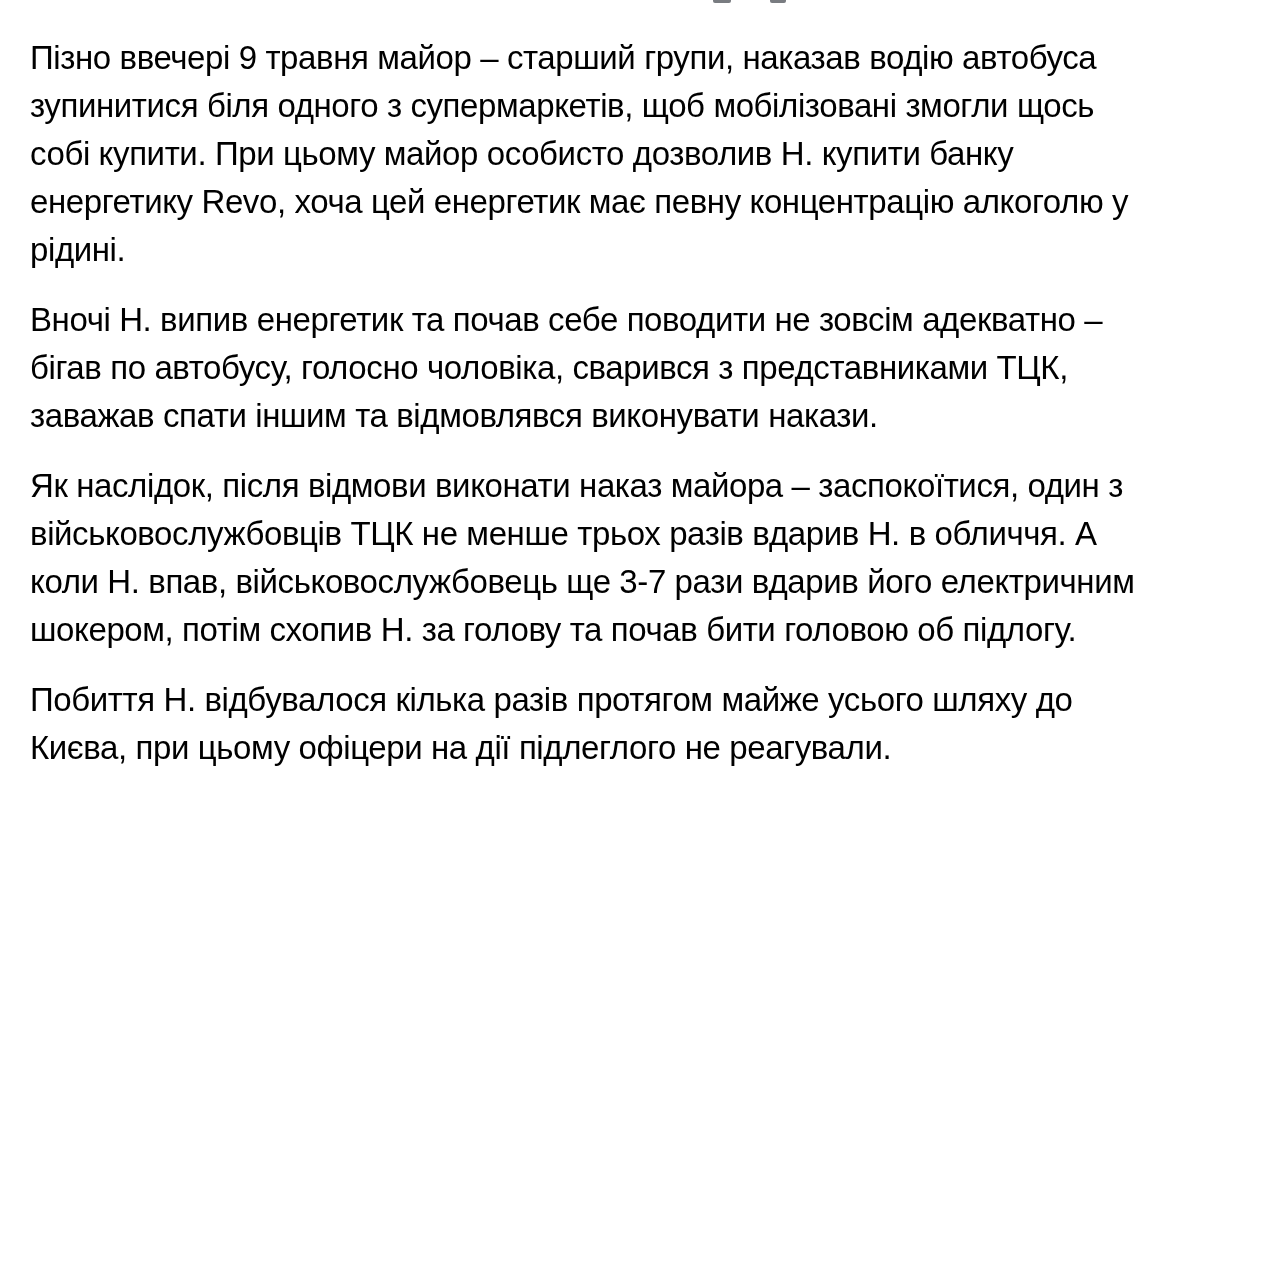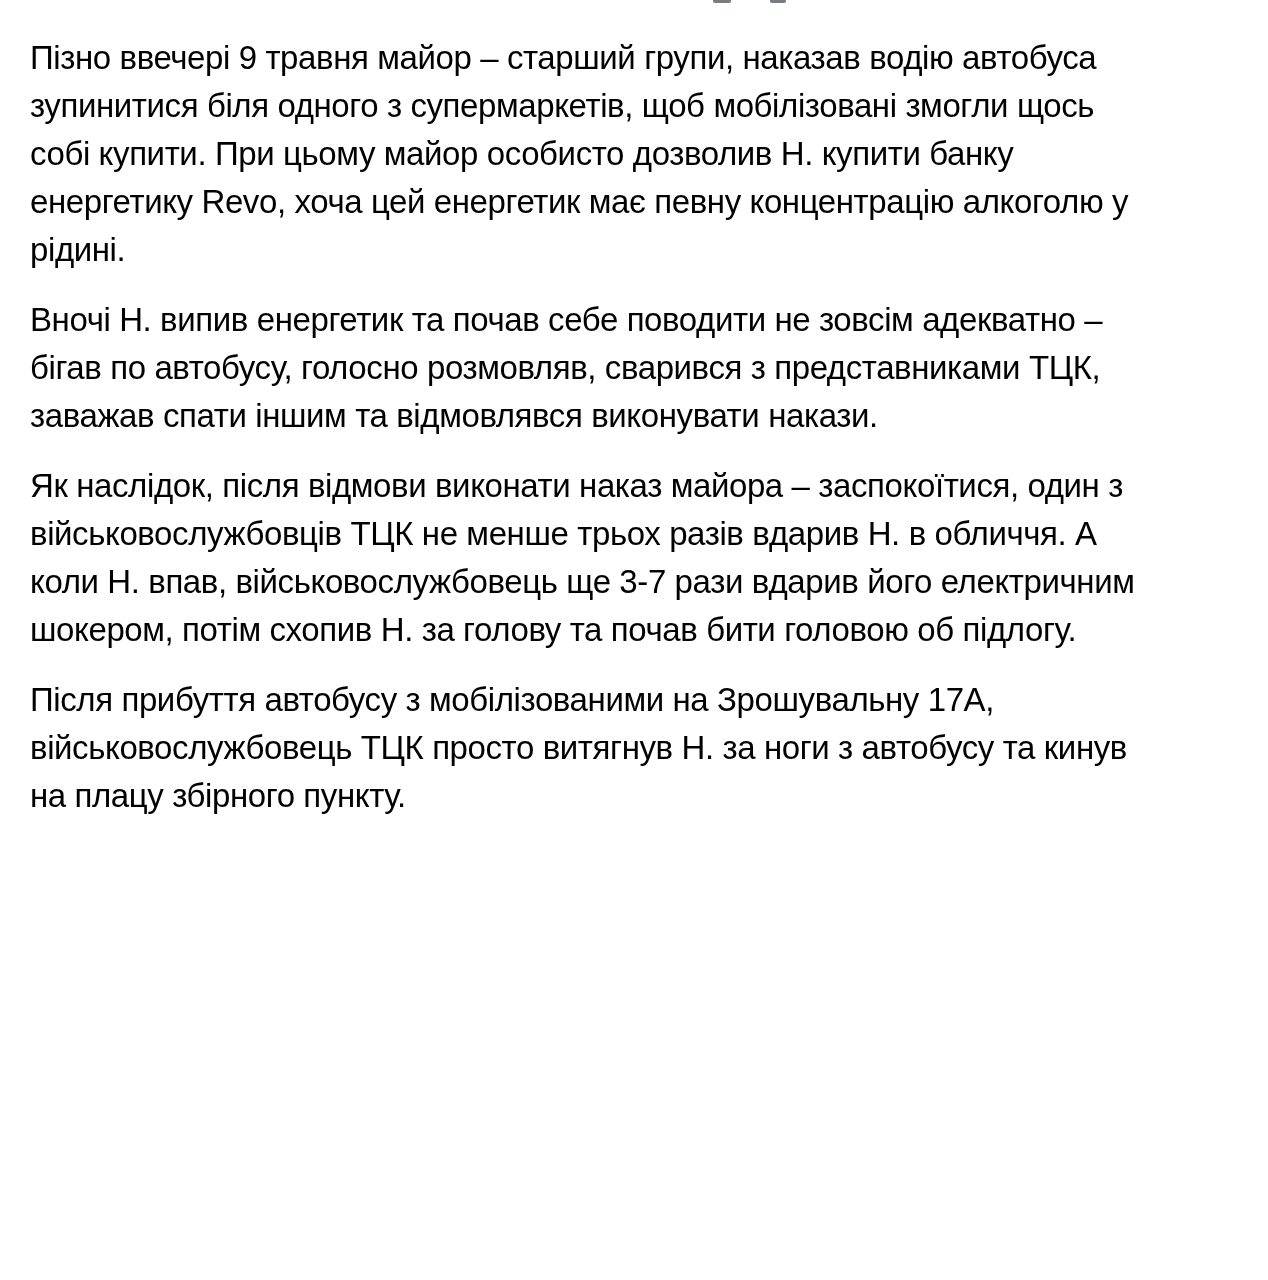--- a/index.html
+++ b/index.html
@@ -57,24 +57,23 @@
     <span class="mark m2"></span>
   </div>
 
   <article class="content">
     <p class="paragraph">Пізно ввечері 9 травня майор – старший групи, наказав водію автобуса
 зупинитися біля одного з супермаркетів, щоб мобілізовані змогли щось
 собі купити. При цьому майор особисто дозволив Н. купити банку
 енергетику Revo, хоча цей енергетик має певну концентрацію алкоголю у
 рідині.</p>
     <p class="paragraph">Вночі Н. випив енергетик та почав себе поводити не зовсім адекватно –
-бігав по автобусу, голосно розмовляв, сварився з представниками ТЦК,
+бігав по автобусу, голосно чоловіка, сварився з представниками ТЦК,
 заважав спати іншим та відмовлявся виконувати накази.</p>
     <p class="paragraph">Як наслідок, після відмови виконати наказ майора – заспокоїтися, один з
 військовослужбовців ТЦК не менше трьох разів вдарив Н. в обличчя. А
 коли Н. впав, військовослужбовець ще 3-7 рази вдарив його електричним
 шокером, потім схопив Н. за голову та почав бити головою об підлогу.</p>
-    <p class="paragraph">Після прибуття автобусу з мобілізованими на Зрошувальну 17А,
-військовослужбовець ТЦК просто витягнув Н. за ноги з автобусу та кинув
-на плацу збірного пункту.</p>
+    <p class="paragraph">Побиття Н. відбувалося кілька разів протягом майже усього шляху до
+Києва, при цьому офіцери на дії підлеглого не реагували.</p>
   </article>
 
 </div>
 
 </body></html>

